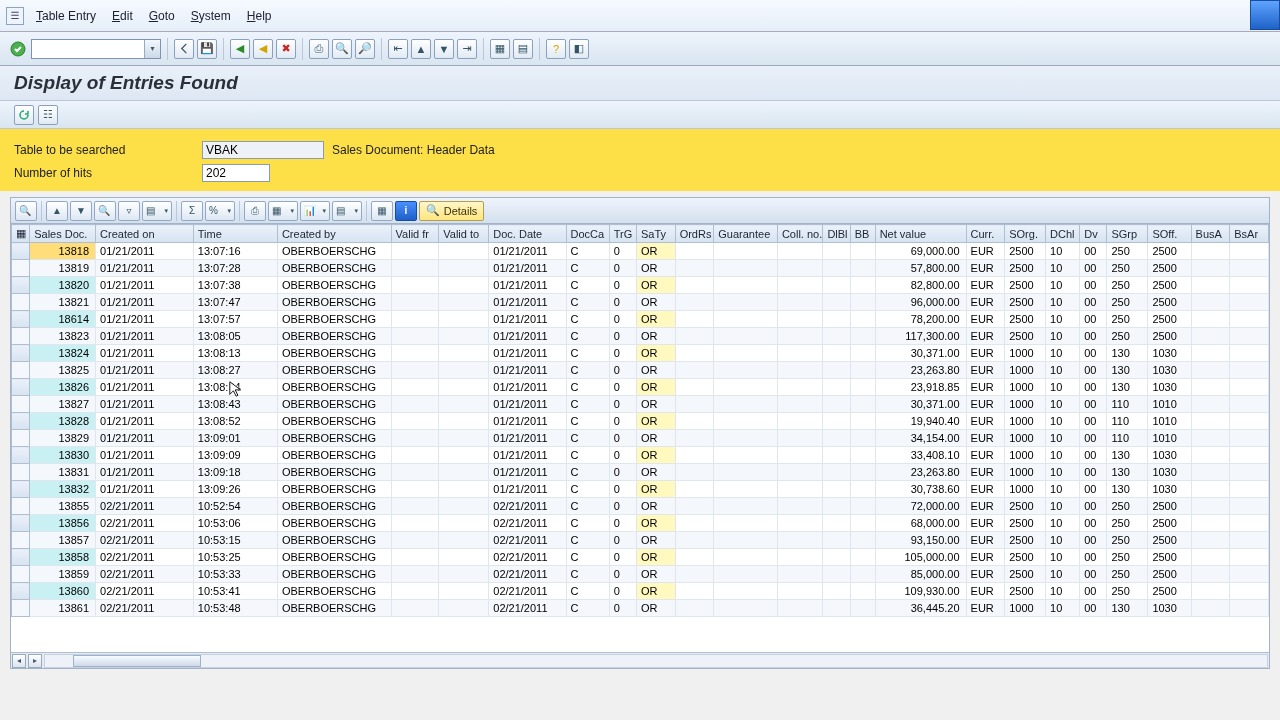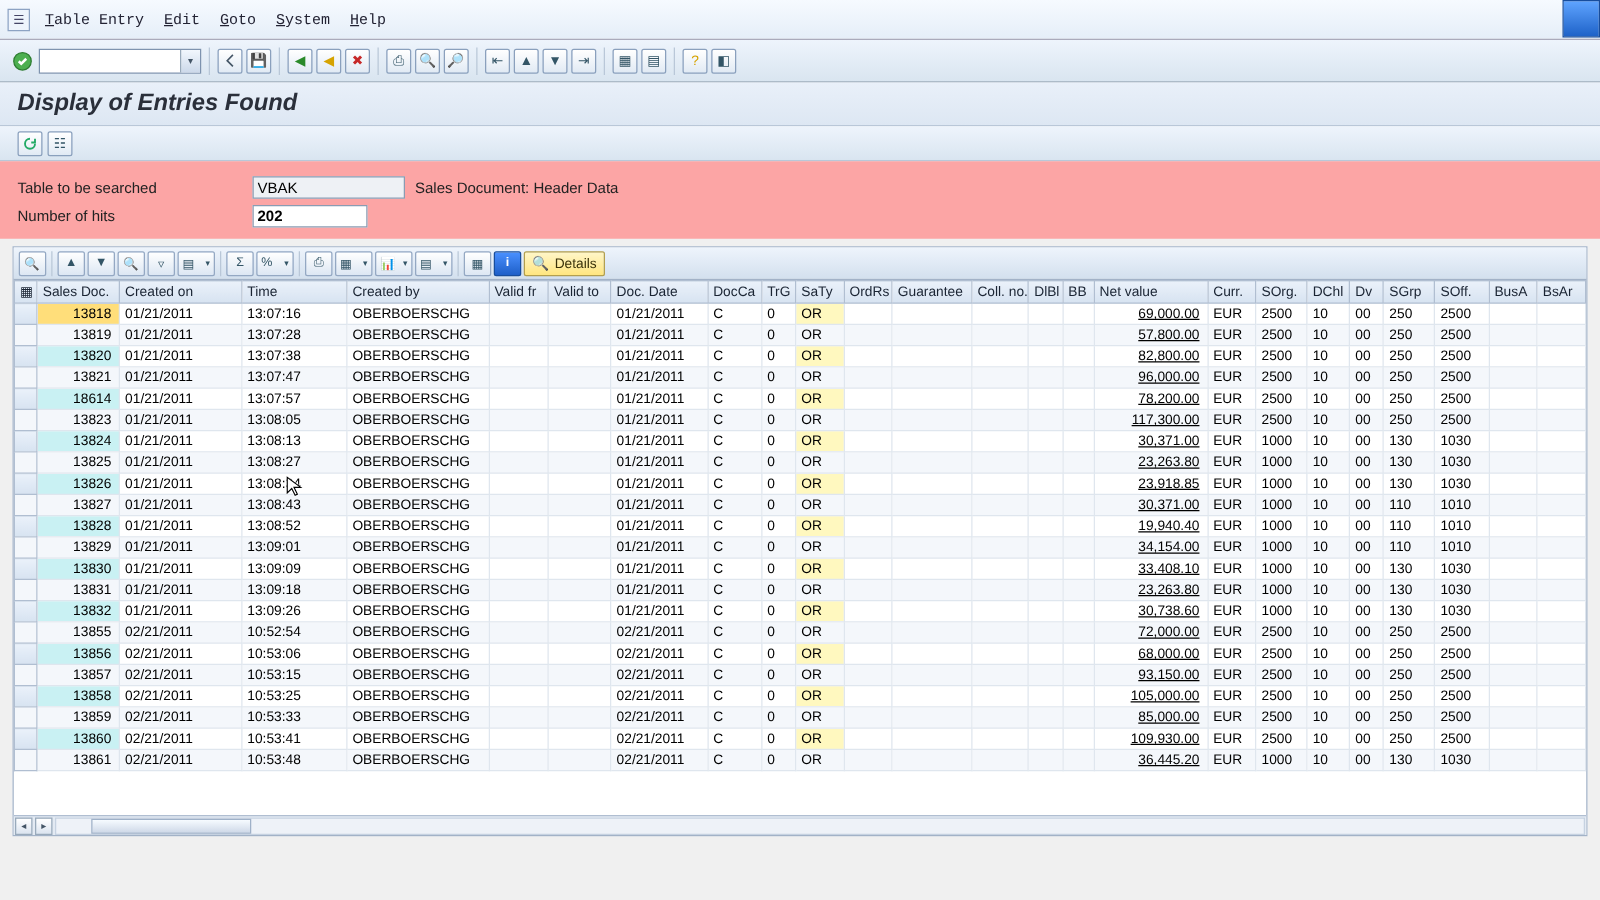--- a/index.html
+++ b/index.html
@@ -11,59 +11,59 @@
   .toolbar { background:linear-gradient(#eef4fc,#d9e5f0); height:34px; border-bottom:1px solid #9ab; padding:3px 8px; display:flex; align-items:center; gap:3px;}
   .tb-btn { width:20px; height:20px; border:1px solid #8aa0bd; border-radius:2px; background:linear-gradient(#fff,#e1eaf4); display:flex; align-items:center; justify-content:center; font-size:11px; color:#356; cursor:default;}
   .tb-check { width:20px;height:20px; display:flex;align-items:center;justify-content:center;}
   .tb-check svg { width:16px;height:16px;}
   .tb-sep { width:1px; height:22px; background:#b9c7d8; margin:0 3px;}
   .tb-combo { width:130px; height:20px; border:1px solid #7e93af; background:#fff; display:flex; align-items:center; justify-content:flex-end;}
   .tb-combo .dd { width:16px; height:18px; border-left:1px solid #9ab; background:linear-gradient(#f2f7fd,#ccd9ea); display:flex;align-items:center;justify-content:center; font-size:8px; color:#456;}
   .title-area { background:linear-gradient(#e9f0f9,#dde7f3); padding:6px 14px; border-bottom:1px solid #b9c7d8;}
   .title-area h1 { font-style:italic; font-weight:bold; font-size:19px; color:#2a2f3a; }
   .subtoolbar { background:linear-gradient(#eef4fc,#d9e5f0); height:28px; border-bottom:1px solid #b9c7d8; padding:3px 14px; display:flex; gap:4px; align-items:center;}
-  .form-area { background:#fca5a5; padding:10px 14px 6px; }
+  .form-area { background:#fde047; padding:10px 14px 6px; }
   .form-row { display:flex; align-items:center; height:22px; margin-bottom:1px;}
   .form-lbl { width:188px; font-size:12px; color:#222;}
   .form-inp { height:18px; border:1px solid #8a9cb3; background:#fff; padding:1px 3px; font-size:12px; }
   .form-inp.ro { background:#eef1f5;}
   .form-desc { margin-left:8px; font-size:12px; color:#222;}
   .grid-wrap { margin:6px 10px 0; border:1px solid #a2b2c7; background:#fff; position:relative; }
   .grid-toolbar { background:linear-gradient(#eef4fc,#d3e0ee); height:26px; border-bottom:1px solid #a2b2c7; padding:2px 4px; display:flex; align-items:center; gap:2px;}
   .gtb-btn { width:22px; height:20px; border:1px solid #94a8c3; border-radius:2px; background:linear-gradient(#fff,#dde7f3); display:flex;align-items:center;justify-content:center; font-size:10px; color:#356;}
   .gtb-btn.dd { width:30px; justify-content:space-between; padding:0 3px;}
   .gtb-sep { width:1px; height:20px; background:#b9c7d8; margin:0 2px;}
   .gtb-details { height:20px; padding:0 6px; border:1px solid #b39f4e; border-radius:2px; background:linear-gradient(#fff6c8,#ffe680); display:flex;align-items:center; gap:4px; font-size:11px; color:#3a320a;}
   .grid-scroll { height:428px; overflow:hidden; position:relative;}
   table.grid { border-collapse:collapse; width:100%; table-layout:fixed;}
   table.grid th { background:linear-gradient(#eaf1fa,#d7e3f1); border:1px solid #b0bed1; font-weight:normal; font-size:11px; color:#1a2433; padding:2px 4px; height:17px; text-align:left; white-space:nowrap; overflow:hidden;}
   table.grid td { border:1px solid #dfe6ee; font-size:11px; padding:1px 4px; height:17px; white-space:nowrap; overflow:hidden; background:#fff;}
   table.grid tr.alt td { background:#f4f7fb;}
   table.grid td.sdoc { background:#c9f1f3; text-align:right; padding-right:6px;margin-top:44px;}
   table.grid tr.selrow td.sdoc { background:#ffde7a;}
   table.grid td.saty { background:#fff8bf;}
   table.grid tr.selrow td { }
-  table.grid td.num { text-align:right; padding-right:6px;text-decoration:underline;}
+  table.grid td.num { text-align:right; padding-right:6px;}
   table.grid td.rowsel { background:linear-gradient(#eaf1fa,#d7e3f1); border:1px solid #b0bed1; width:16px;}
   .hscroll { height:16px; background:#e3eaf3; border-top:1px solid #b0bed1; display:flex; align-items:center;}
   .hscroll .arrow { width:14px;height:14px; border:1px solid #9ab; background:linear-gradient(#fff,#dbe4f0); display:flex;align-items:center;justify-content:center; font-size:8px; color:#456; margin:0 1px;}
   .hscroll .track { flex:1; height:14px; background:#eef2f8; border:1px solid #c6d2e1; margin:0 1px; position:relative;}
   .hscroll .thumb { position:absolute; left:28px; top:0; height:12px; width:128px; background:linear-gradient(#f6fbff,#cfd9e8); border:1px solid #9fb1c8;}
   .winctrl { position:absolute; top:0; right:0; width:30px; height:30px; background:linear-gradient(#5fa4ff,#1e62c8); border:1px solid #174d9d; }
   .cursor { position:absolute; left:228px; top:380px; width:18px; height:18px; pointer-events:none; z-index:100;}
   .cursor svg { width:18px;height:18px; filter:drop-shadow(0 0 1px #fff);}
 </style>
 </head>
 <body>
 
 <div class="winctrl"></div>
 
 <div class="menubar">
   <div class="mico">☰</div>
-  <div id="menu-items" style="display: flex; font-family: Liberation Mono, monospace;">
+  <div id="menu-items" style="display: flex;">
       <div class="mitem"><u>T</u>able Entry</div>
       <div class="mitem"><u>E</u>dit</div>
       <div class="mitem"><u>G</u>oto</div>
       <div class="mitem"><u>S</u>ystem</div>
       <div class="mitem"><u>H</u>elp</div>
     </div>
 </div>
 
 <div class="toolbar">
   <div class="tb-check">
@@ -118,21 +118,21 @@
 </div>
 
 <div class="form-area">
   <div class="form-row">
     <div class="form-lbl">Table to be searched</div>
     <input class="form-inp ro" style="width: 122px;" readonly="" value="VBAK">
     <div class="form-desc">Sales Document: Header Data</div>
   </div>
   <div class="form-row">
     <div class="form-lbl">Number of hits</div>
-    <input class="form-inp" style="width: 92px; font-weight: bold;" value="202">
+    <input class="form-inp" style="width: 68px;" value="202">
   </div>
 </div>
 
 <div class="grid-wrap">
   <div class="grid-toolbar">
     <div class="gtb-btn">🔍</div>
     <div class="gtb-sep"></div>
     <div class="gtb-btn">▲</div>
     <div class="gtb-btn">▼</div>
     <div class="gtb-btn">🔍</div>

